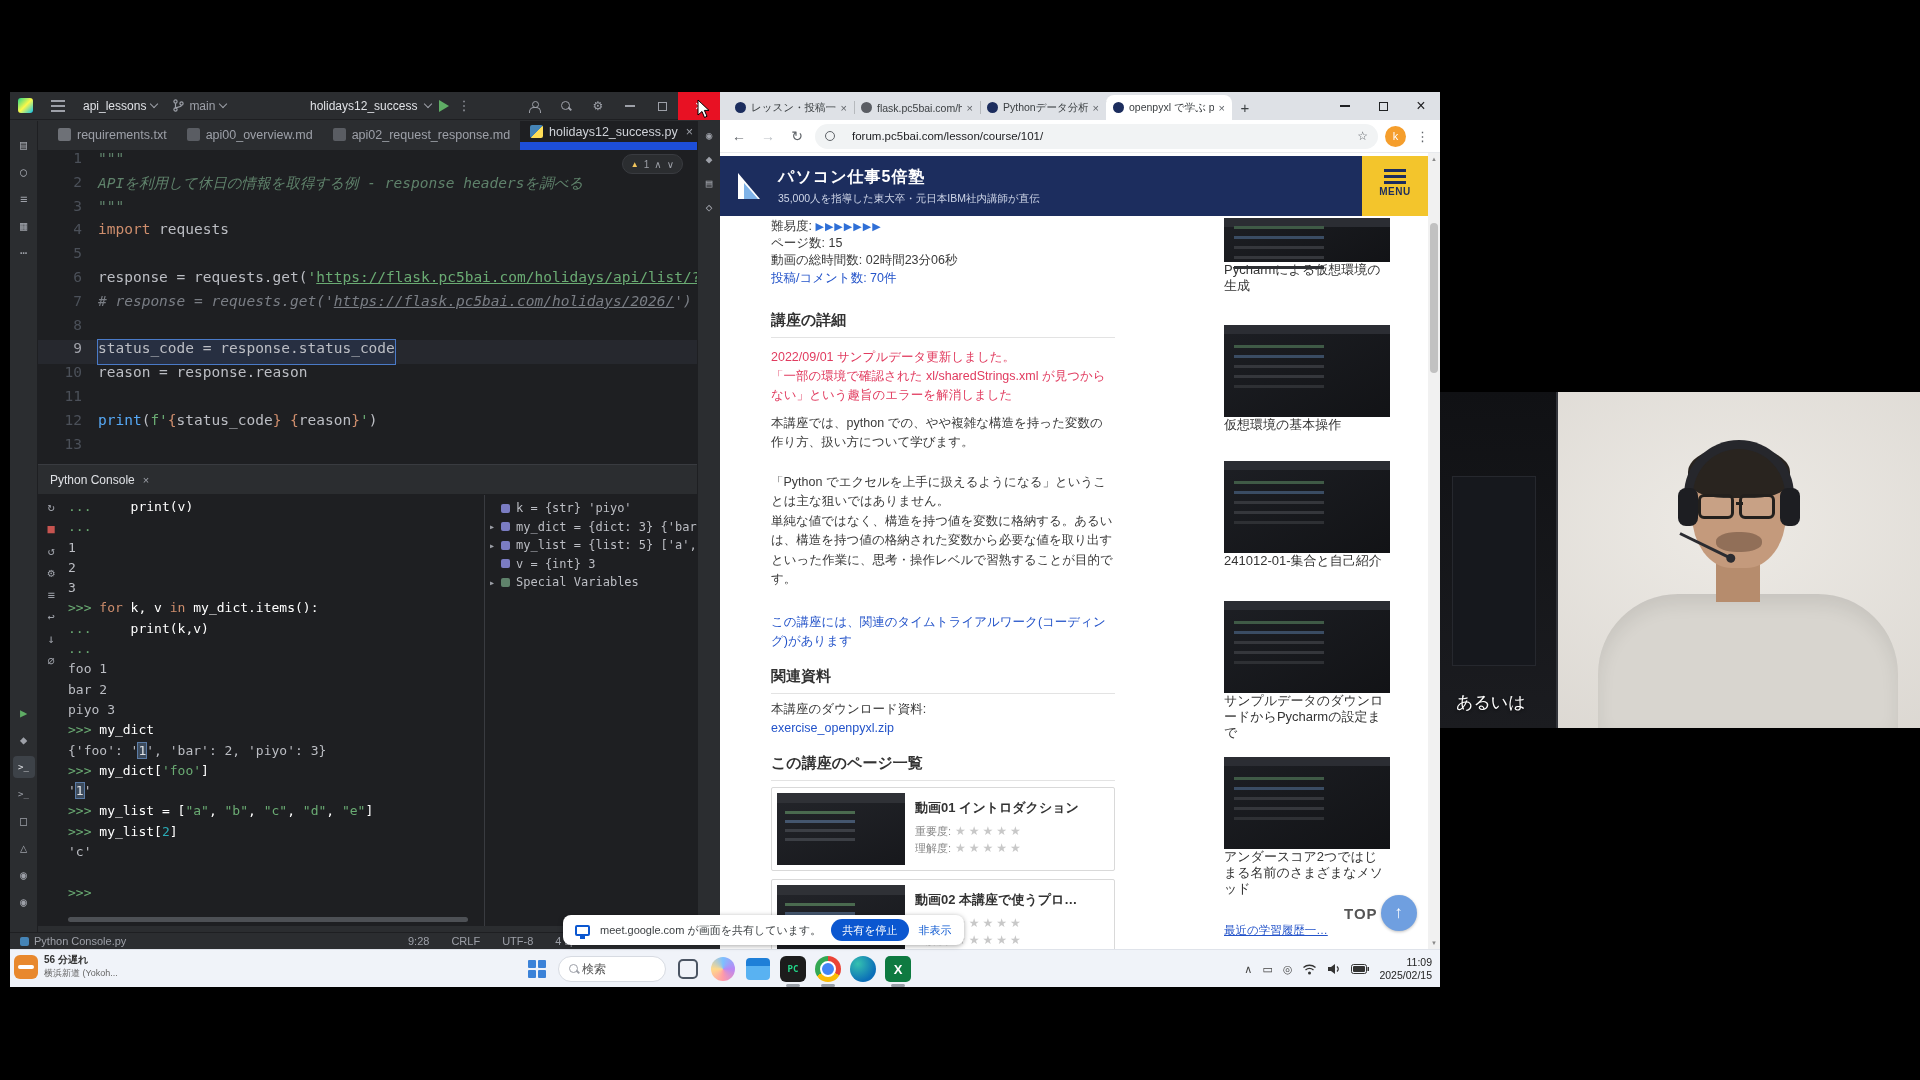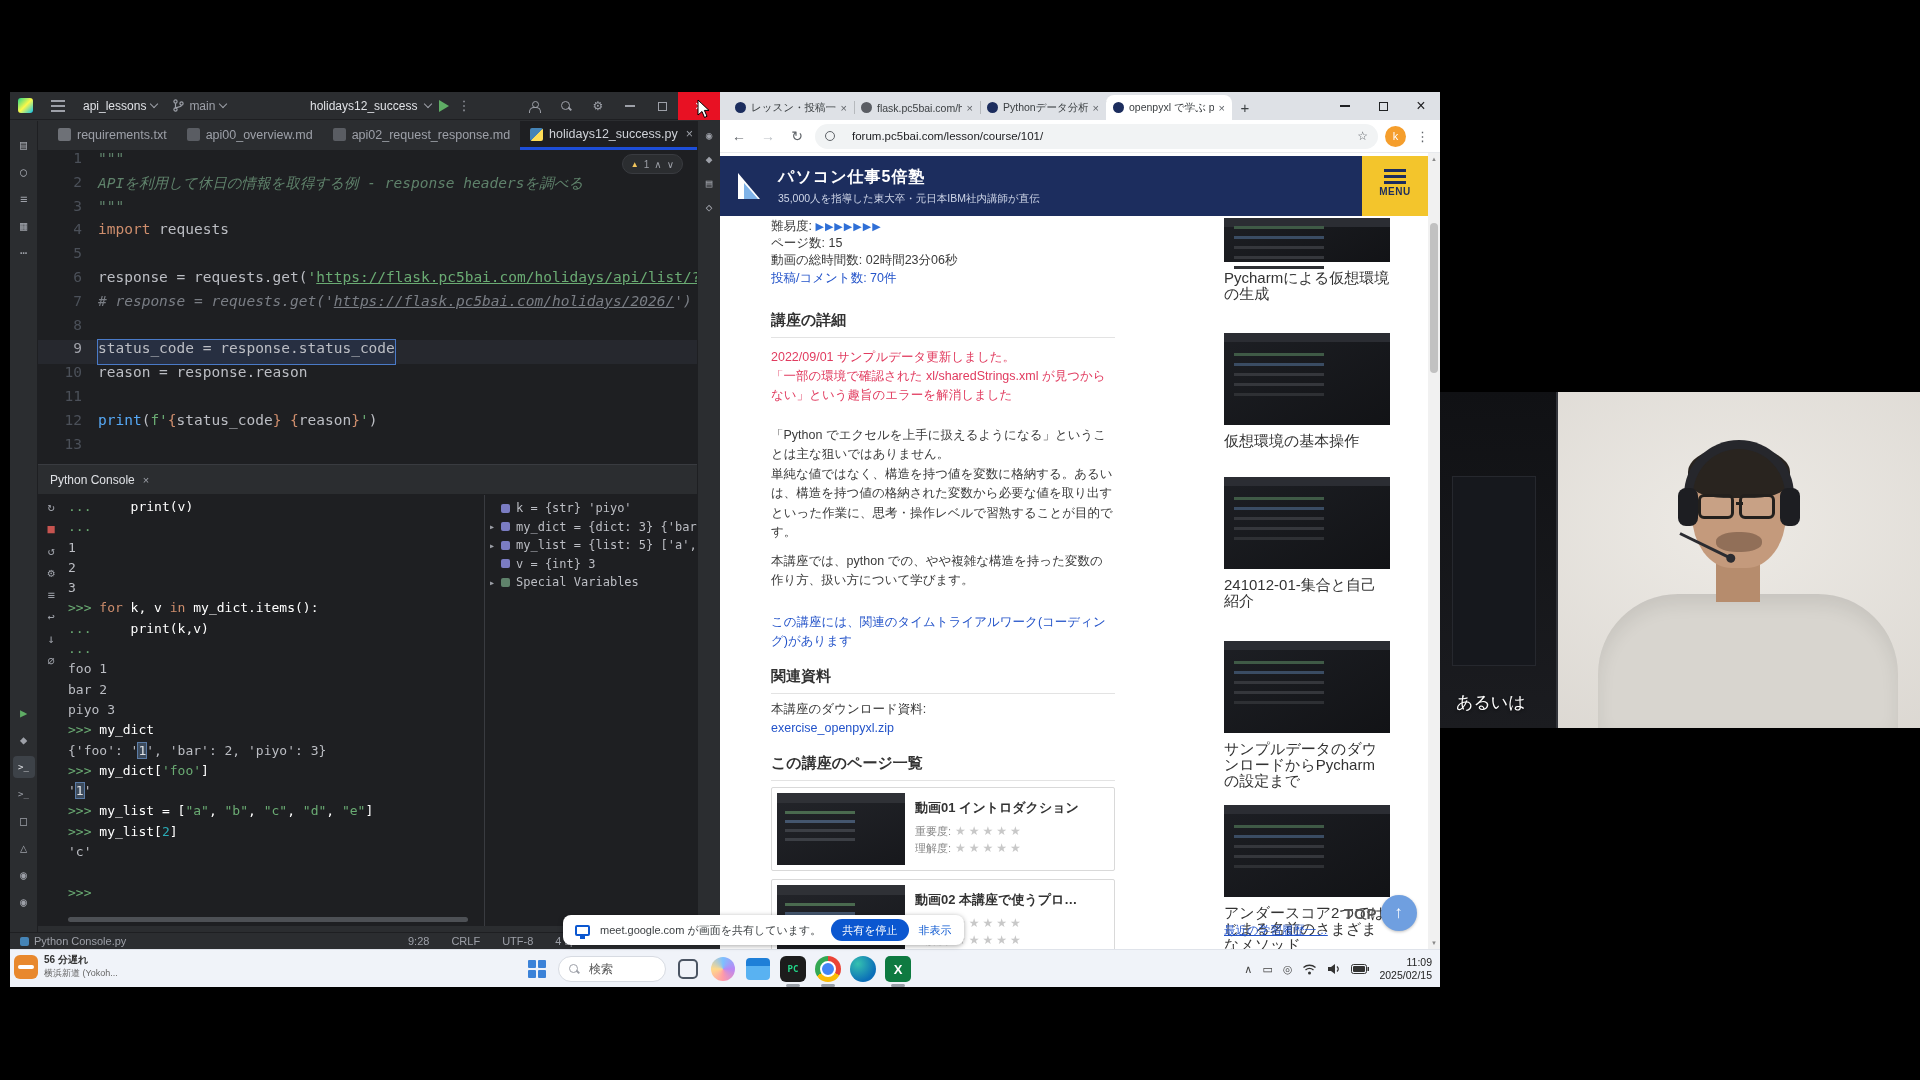--- a/index.html
+++ b/index.html
@@ -27,21 +27,21 @@
 .i-person::after{content:"";position:absolute;left:0;top:6px;width:10px;height:5px;border:1.4px solid #9da0a8;border-bottom:none;border-radius:5px 5px 0 0;}
 .i-mag{width:11px;height:11px;position:relative;}
 .i-mag::before{content:"";position:absolute;left:0;top:0;width:7px;height:7px;border:1.5px solid #9da0a8;border-radius:50%;}
 .i-mag::after{content:"";position:absolute;left:7px;top:7px;width:4px;height:1.5px;background:#9da0a8;transform:rotate(45deg);}
 .i-min{width:10px;height:1.5px;background:#9da0a8;}
 .i-max{width:9px;height:9px;border:1.5px solid #9da0a8;}
 .pc-close{width:42px;height:28px;background:#e81123;color:#fff;display:flex;align-items:center;justify-content:center;font-size:14px;position:relative;}
 
 .pc-tabstrip{position:absolute;left:28px;top:29px;right:23px;height:29px;display:flex;align-items:stretch;padding-left:10px;font-size:12.5px;color:#9da0a8;background:#2b2d30;}
 .pc-tab{display:flex;align-items:center;gap:6px;padding:0 10px;border-bottom:2px solid transparent;white-space:nowrap;}
-.pc-tab.active{background:#1e1f22;color:#cfd2d8;border-bottom:3px solid #1d4ed8;}
+.pc-tab.active{background:#1e1f22;color:#cfd2d8;border-bottom:8px solid #1d4ed8;}
 .ficon{width:13px;height:13px;border-radius:2px;flex:none;}
 .f-py{background:linear-gradient(135deg,#4584b6 50%,#ffde57 50%);}
 .f-md{background:#5a5d63;}
 .f-txt{background:#6e7177;}
 .tx{color:#9da0a8;margin-left:2px;}
 
 .pc-leftstrip{position:absolute;left:0;top:29px;width:28px;bottom:17px;background:#2b2d30;border-right:1px solid #1e1f22;}
 #pc-leftstrip-top{position:absolute;top:8px;left:0;width:100%;}
 #pc-leftstrip-bottom{position:absolute;bottom:14px;left:0;width:100%;}
 .si{width:22px;height:22px;margin:5px auto;display:flex;align-items:center;justify-content:center;color:#9da0a8;font-size:12px;border-radius:4px;font-family:"DejaVu Sans Mono",monospace;}
@@ -149,21 +149,21 @@
 .vtitle{font-size:13px;font-weight:bold;color:#333;margin:6px 0 7px;}
 .vstars{font-size:11px;color:#888;margin-top:2px;}
 .vstars .stars{color:#c8c8c8;letter-spacing:3px;margin-left:4px;font-size:12px;}
 
 .side-col{position:absolute;left:504px;top:65px;width:166px;}
 .sthumb{width:166px;height:92px;background:linear-gradient(150deg,#1d1f24,#121316);position:relative;}
 .sthumb::before{content:"";position:absolute;left:0;top:0;right:0;height:9px;background:#2b2d33;}
 .sthumb::after{content:"";position:absolute;left:10px;top:20px;width:90px;height:3px;background:#3f5a46;box-shadow:0 10px 0 #3a4c63,0 20px 0 #35373c,0 30px 0 #35373c,0 40px 0 #2e3034;}
 .side-item:first-child .sthumb{height:44px;}
 .side-item:first-child .sthumb::after{top:8px;}
-.scap{margin-top:8px;font-size:15px;line-height:16px;color:#333;}
+.scap{font-size:13px;line-height:16px;color:#333;}
 .side-item{margin-bottom:28px;}
 .side-item:nth-child(1){margin-bottom:31px;}
 .side-item:nth-child(3){margin-bottom:32px;}
 .side-item:nth-child(4){margin-bottom:16px;}
 .side-item:nth-child(5){margin-bottom:12px;}
 .history-link{font-size:11.5px;color:#2353c9;text-decoration:underline;}
 
 .top-widget{position:absolute;left:624px;top:742px;display:flex;align-items:center;gap:3px;}
 .top-text{font-size:15px;font-weight:bold;color:#555;letter-spacing:1px;}
 .top-circle{width:36px;height:36px;border-radius:50%;background:#6f9fe0;color:#fff;display:flex;align-items:center;justify-content:center;font-size:17px;box-shadow:0 1px 3px rgba(0,0,0,.25);}
@@ -183,21 +183,21 @@
 
 #taskbar{position:absolute;left:0;top:857px;width:1430px;height:38px;background:#f0f3f9;border-top:1px solid #dfe3ea;}
 .tb-weather{position:absolute;left:4px;top:3px;display:flex;align-items:center;gap:6px;}
 .tb-wicon{width:24px;height:24px;border-radius:6px;background:#e8882d;position:relative;}
 .tb-wicon::after{content:"";position:absolute;left:4px;top:10px;width:16px;height:4px;border-radius:2px;background:#fff;}
 .tb-wtxt .l1{font-size:10px;color:#333;font-weight:bold;}
 .tb-wtxt .l2{font-size:9px;color:#666;}
 .tb-center{position:absolute;left:515px;top:0;height:38px;display:flex;align-items:center;gap:9px;}
 .tb-start{width:24px;height:24px;display:grid;grid-template-columns:1fr 1fr;grid-template-rows:1fr 1fr;gap:2px;padding:3px;}
 .tb-start span{background:#3b82d8;border-radius:1px;}
-.tb-search{width:108px;height:26px;background:#fff;border:1px solid #d7dbe2;border-radius:13px;display:flex;align-items:center;gap:9px;padding:0 10px;font-size:12px;color:#555;}
+.tb-search{width:108px;height:26px;background:#fff;border:1px solid #d7dbe2;border-radius:13px;display:flex;align-items:center;gap:2px;padding:0 10px;font-size:12px;color:#555;}
 .tbi{width:26px;height:26px;border-radius:6px;position:relative;display:flex;align-items:center;justify-content:center;font-size:12px;}
 .tbi.open::after{content:"";position:absolute;left:50%;transform:translateX(-50%);bottom:-5px;width:14px;height:3px;border-radius:2px;background:#9aa0a8;}
 .tb-task-view{border:2.5px solid #4b5563;border-radius:5px;width:20px;height:20px;margin:3px;}
 .tb-copilot{background:conic-gradient(#7cc0ff,#b887f5,#ff9aa8,#ffd98a,#7cc0ff);border-radius:50%;width:24px;height:24px;margin:1px;}
 .tb-explorer{background:linear-gradient(180deg,#1e7fd8 35%,#59b2f2 35%);border-radius:4px;width:24px;height:22px;margin:2px 1px;}
 .tb-pycharm{background:#1c1c1c;color:#21d789;font:bold 9px "DejaVu Sans Mono",monospace;}
 .tb-chrome{border-radius:50%;background:conic-gradient(#ea4335 0 33%,#fbbc05 0 66%,#34a853 0 100%);}
 .tb-chrome::before{content:"";width:12px;height:12px;border-radius:50%;background:#4285f4;border:2.5px solid #fff;}
 .tb-edge{border-radius:50%;background:radial-gradient(circle at 30% 30%,#35c1b0,#0b6fb8 70%);}
 .tb-excel{background:#0e7a41;color:#fff;font-weight:bold;font-size:13px;border-radius:5px;}
@@ -471,23 +471,23 @@
         <div class="main-col">
           <div id="pg-meta">
               <div class="meta-line"><span>難易度: </span><span class="mv-difficulty">▶▶▶▶▶▶▶</span></div>
               <div class="meta-line"><span>ページ数: </span><span class="mv-plain">15</span></div>
               <div class="meta-line"><span>動画の総時間数: </span><span class="mv-plain">02時間23分06秒</span></div>
               <div class="meta-line mlink"><span>投稿/コメント数: </span><span class="mv-link">70件</span></div>
             </div>
           <div class="pg-h h-details">講座の詳細</div>
           <div class="red-note">2022/09/01 サンプルデータ更新しました。
 「一部の環境で確認された xl/sharedStrings.xml が見つからない」という趣旨のエラーを解消しました</div>
+          <div class="para p1">本講座では、python での、やや複雑な構造を持った変数の作り方、扱い方について学びます。</div>
           <div class="para p2">「Python でエクセルを上手に扱えるようになる」ということは主な狙いではありません。
 単純な値ではなく、構造を持つ値を変数に格納する。あるいは、構造を持つ値の格納された変数から必要な値を取り出すといった作業に、思考・操作レベルで習熟することが目的です。</div>
-          <div class="para p1">本講座では、python での、やや複雑な構造を持った変数の作り方、扱い方について学びます。</div>
           <div class="tt-link">この講座には、関連のタイムトライアルワーク(コーディング)があります</div>
           <div class="pg-h h-related">関連資料</div>
           <div class="dl-label">本講座のダウンロード資料:</div>
           <div class="dl-link">exercise_openpyxl.zip</div>
           <div class="pg-h h-pages">この講座のページ一覧</div>
           <div id="pg-cards">
               <div class="vcard">
                 <div class="vthumb"></div>
                 <div>
                   <div class="vtitle">動画01 イントロダクション</div>

